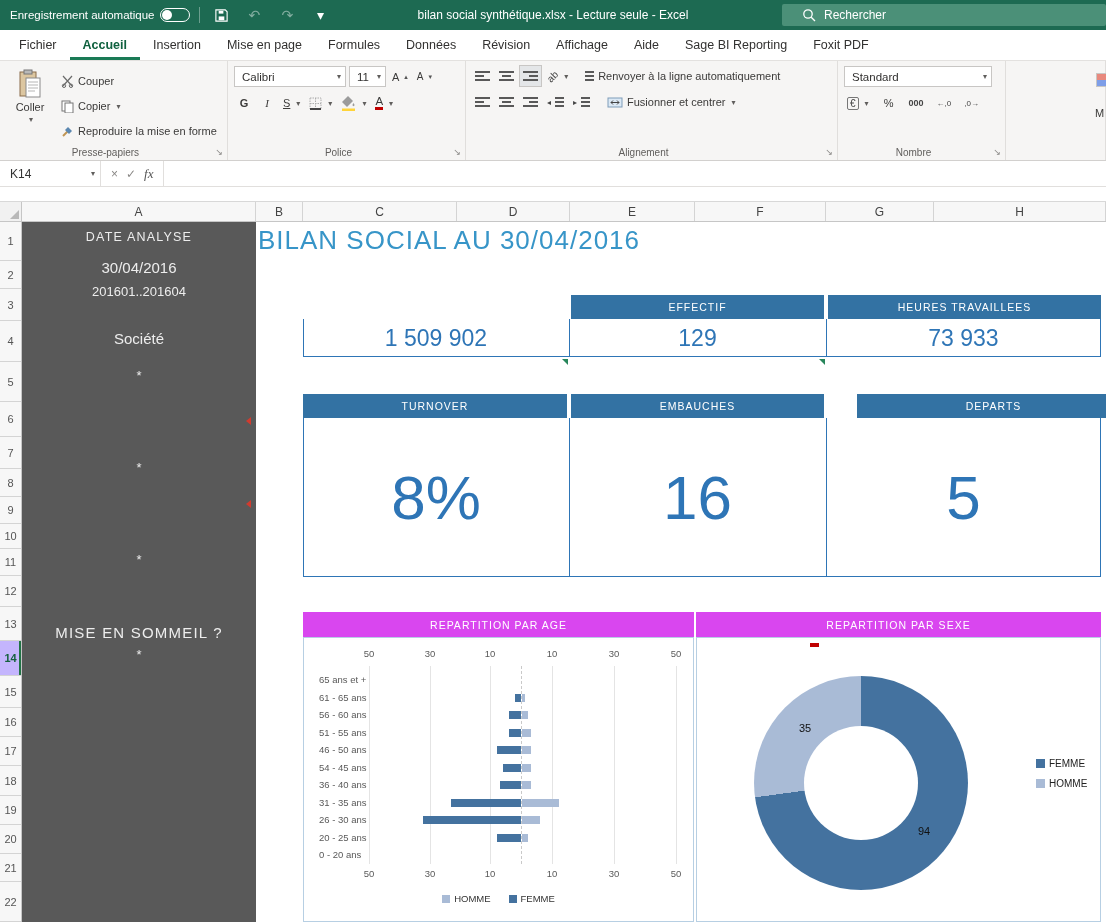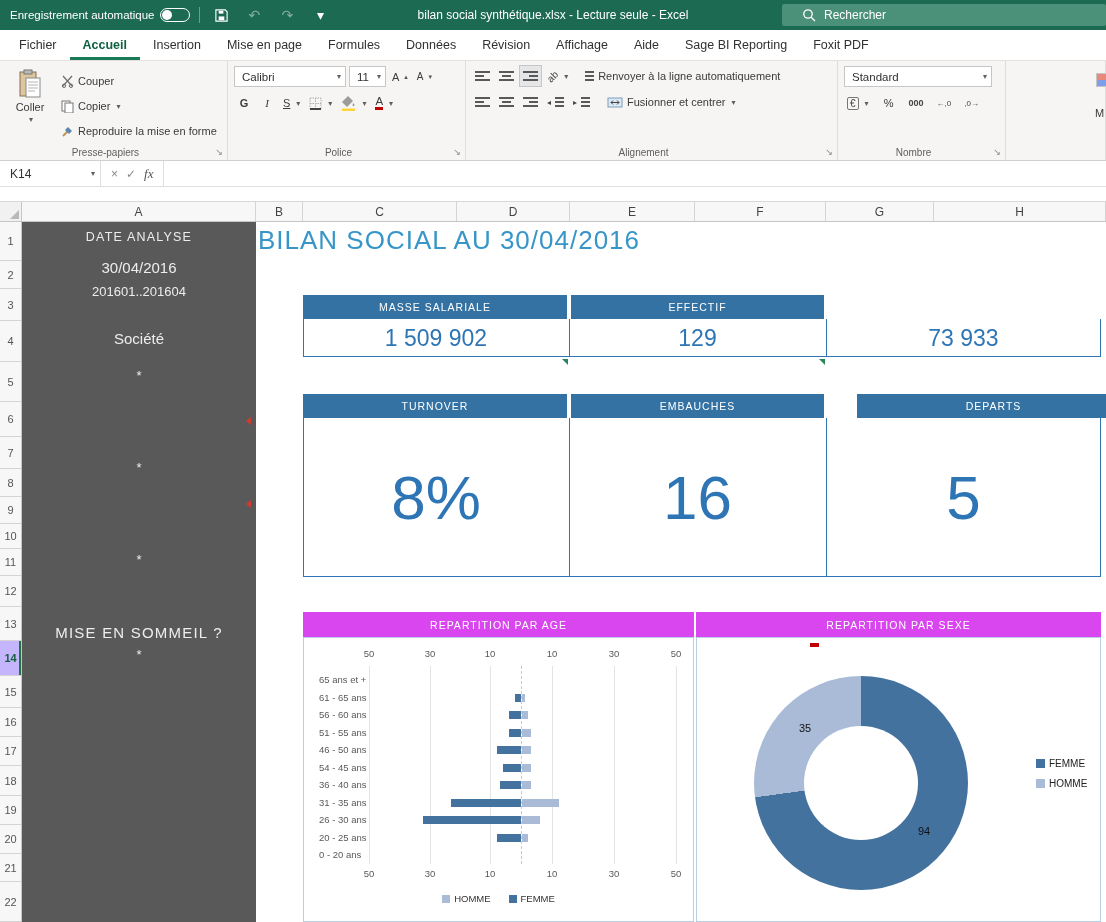--- a/index.html
+++ b/index.html
@@ -446,24 +446,24 @@
       <div class="pitem" style="top: 401px; font-size: 15px; letter-spacing: 1.2px;">MISE EN SOMMEIL ?</div>
       <div class="pitem" style="top: 423px; font-size: 13px;">*</div>
     </div>
 
   <div id="sheet-title">BILAN SOCIAL AU 30/04/2016</div>
 
   <div class="kpirow" id="kpi1">
     <div class="kpibody"></div>
     <div class="vline" style="left:266px"></div>
     <div class="vline" style="left:523px"></div>
-  <div class="kpihead" style="left: 0px; width: 264px;">MASSE SALARIALE</div>
       <div class="kpival" style="left: 0px; width: 266px; font-size: 23px;">1 509 902</div>
       <div class="kpihead" style="left: 268px; width: 253px;">EFFECTIF</div>
       <div class="kpival" style="left: 266px; width: 257px; font-size: 23px;">129</div>
+      <div class="kpihead" style="left: 525px; width: 273px;">HEURES TRAVAILLEES</div>
       <div class="kpival" style="left: 523px; width: 275px; font-size: 23px;">73 933</div>
     </div>
 
   <div class="kpirow" id="kpi2">
     <div class="kpibody"></div>
     <div class="vline" style="left:266px"></div>
     <div class="vline" style="left:523px"></div>
   <div class="kpihead" style="left: 0px; width: 264px;">TURNOVER</div>
       <div class="kpival" style="left: 0px; width: 266px; font-size: 62px;">8%</div>
       <div class="kpihead" style="left: 268px; width: 253px;">EMBAUCHES</div>

